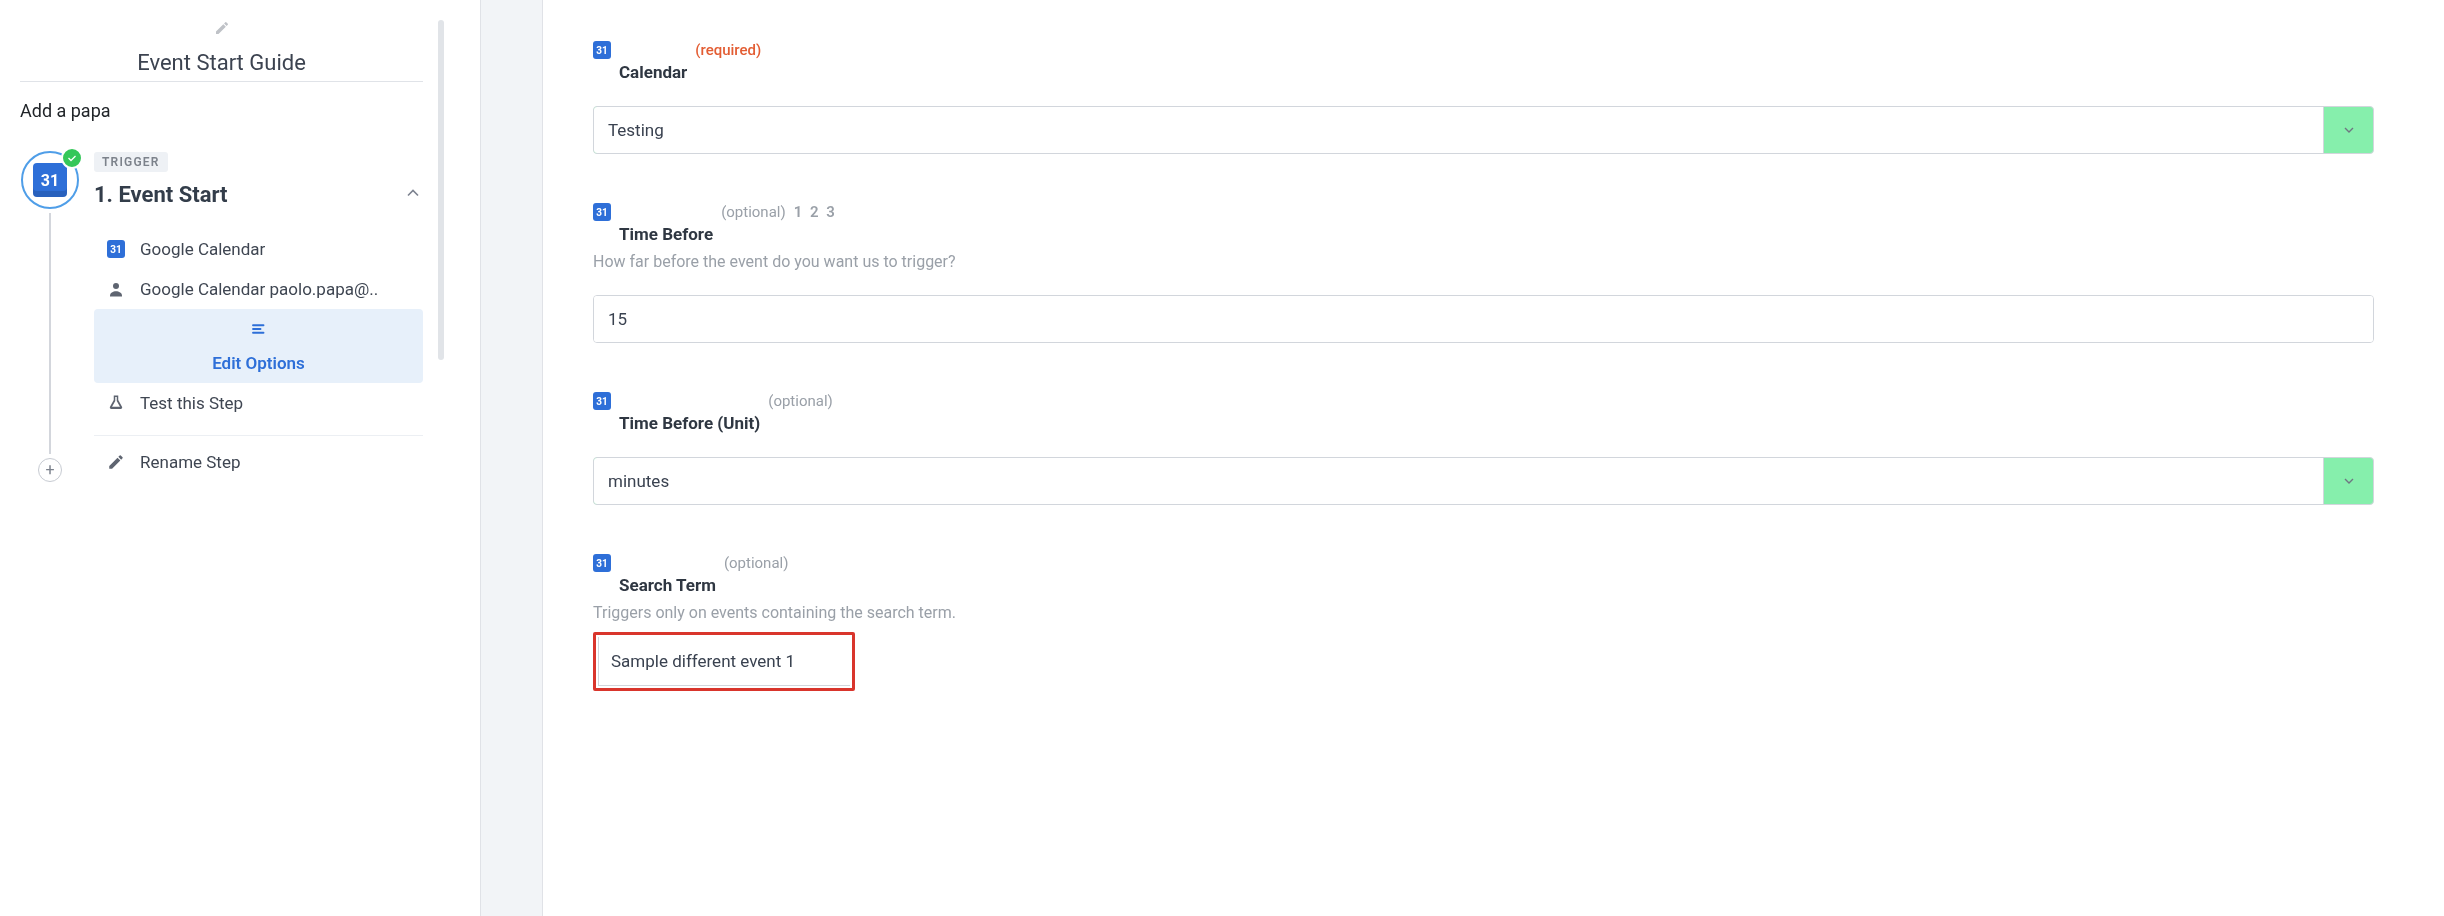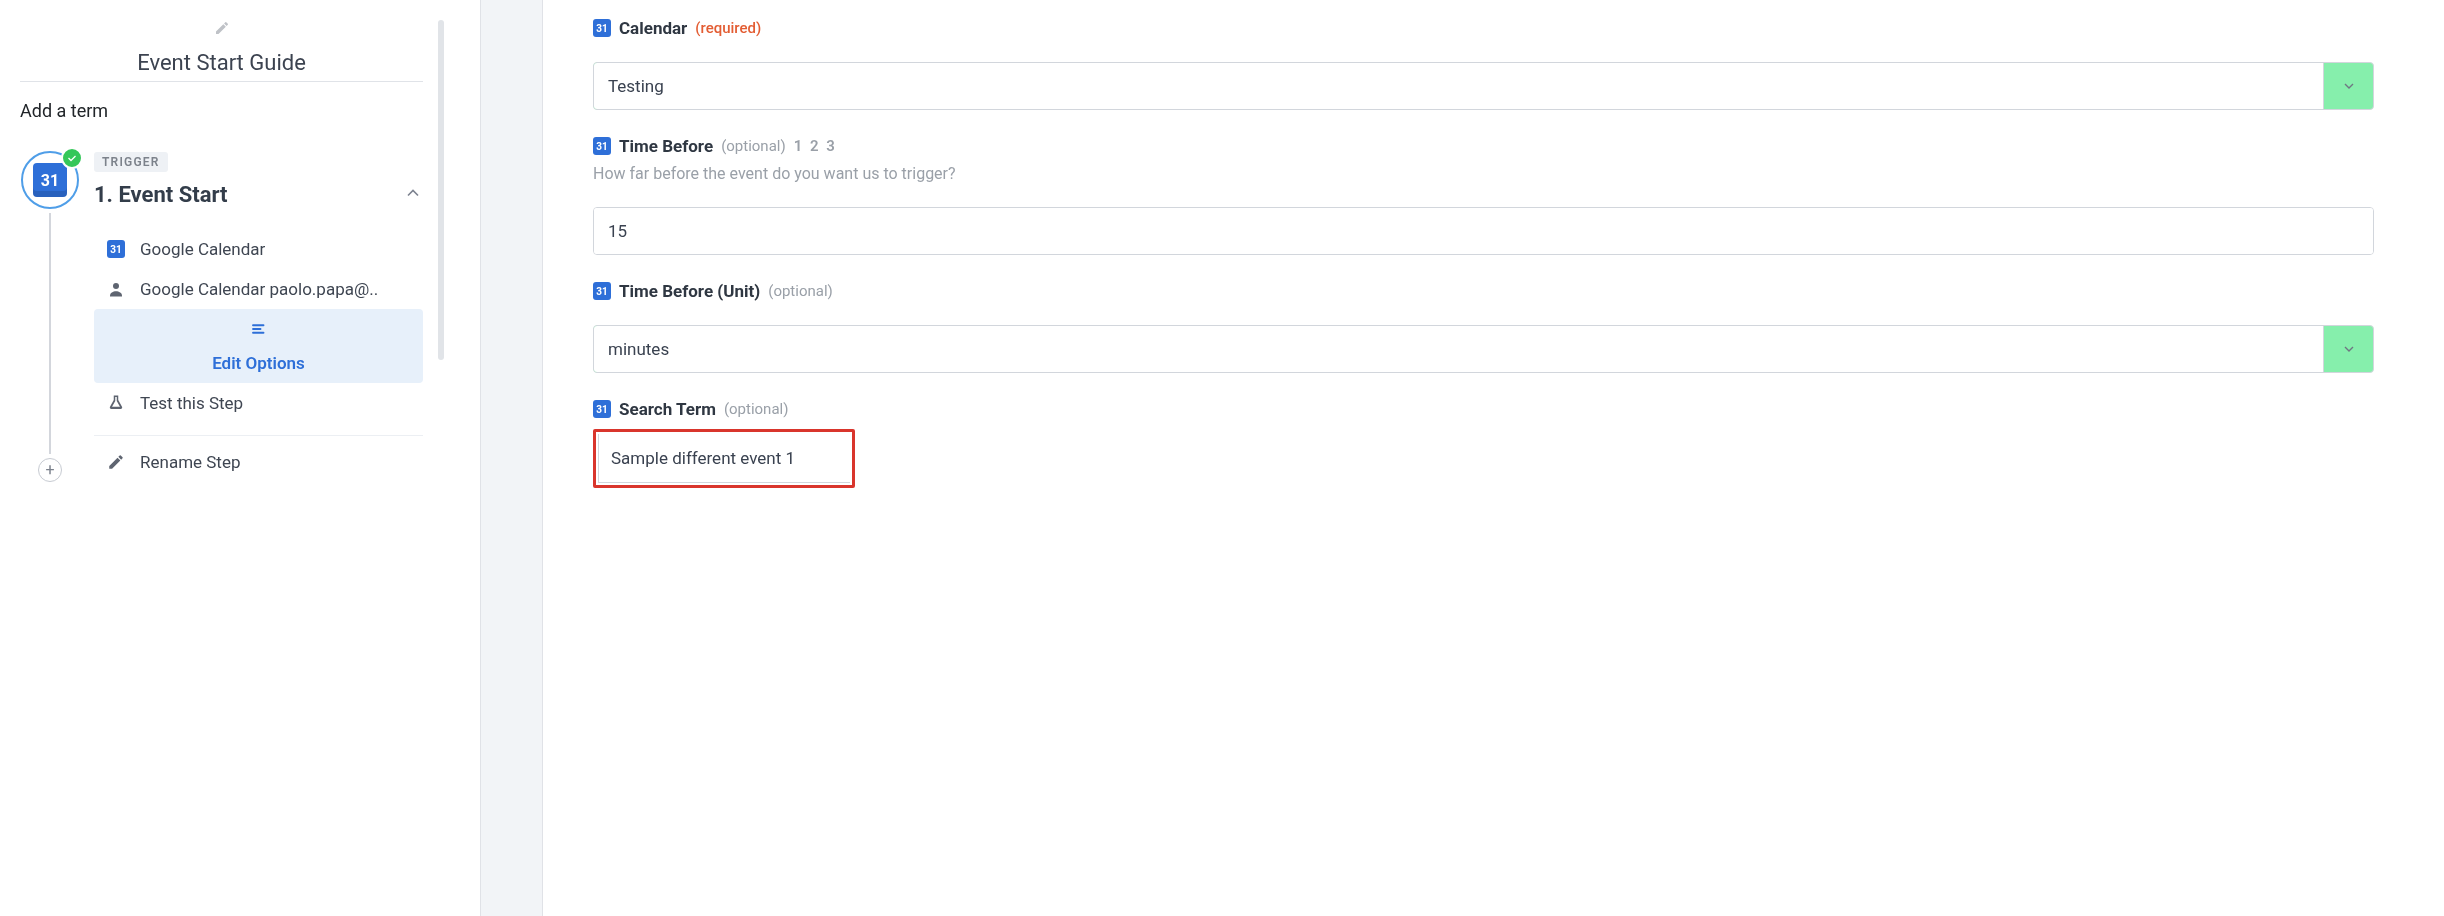--- a/index.html
+++ b/index.html
@@ -183,21 +183,21 @@
     background: #fff;
     padding: 18px 70px 30px 50px;
   }
   .form-group { margin-bottom: 26px; }
   .field-label-row {
     display:flex;
     align-items:center;
     gap: 8px;
     flex-wrap:wrap;
   }
-  .field-label { font-size: 17px; font-weight: 700; color: #2f3742; }
+  .field-label { font-size: 17px; font-weight: 700; color: #2f3742; margin-top: 44px; }
   .req-tag { font-size: 15px; color: #e35d33; font-weight: 500; }
   .opt-tag { font-size: 15px; color: #9aa0a8; font-weight: 400; }
   .num-hint { font-size: 15px; color: #9aa0a8; font-weight: 600; letter-spacing: 2px; }
   .help-text { color: #9aa0a8; font-size: 16px; margin-top: 8px; }
 
   .field-input {
     margin-top: 24px;
     display:flex;
     border: 1px solid #d2d6dc;
     border-radius: 4px;
@@ -246,21 +246,21 @@
 
   <div class="title-row">
     <span class="pencil">
       <svg viewBox="0 0 24 24">
           <path d="M3 17.25V21h3.75l11-11.04-3.75-3.75L3 17.25zM20.71 7.04a1 1 0 0 0 0-1.41l-2.34-2.34a1 1 0 0 0-1.41 0l-1.83 1.83 3.75 3.75 1.83-1.83z"></path>
         </svg>
     </span>
     <span class="title-text">Event Start Guide</span>
   </div>
 
-  <div class="add-note">Add a term</div>
+  <div class="add-note">Add a papa</div>
 
   <div class="step-area">
     <div class="step-icon-col">
       <div class="step-circle">
         <div class="gcal-badge">
           <span class="num">31</span>
         </div>
         <div class="check-bubble">
           <svg viewBox="0 0 24 24">
               <polyline points="5 12 10 17 19 8"></polyline>
@@ -388,18 +388,19 @@
   </div>
 
   <div class="form-group" style="margin-bottom:0;">
     <div class="field-label-row">
       <span class="gcal-badge small">
           <span class="num">31</span>
         </span>
       <span class="field-label">Search Term</span>
       <span class="opt-tag">(optional)</span>
     </div>
+    <div class="help-text">Triggers only on events containing the search term.</div>
     <div class="highlight-box">
       <div class="inner">Sample different event 1</div>
     </div>
   </div>
 
 </div>
 
 </body></html>

